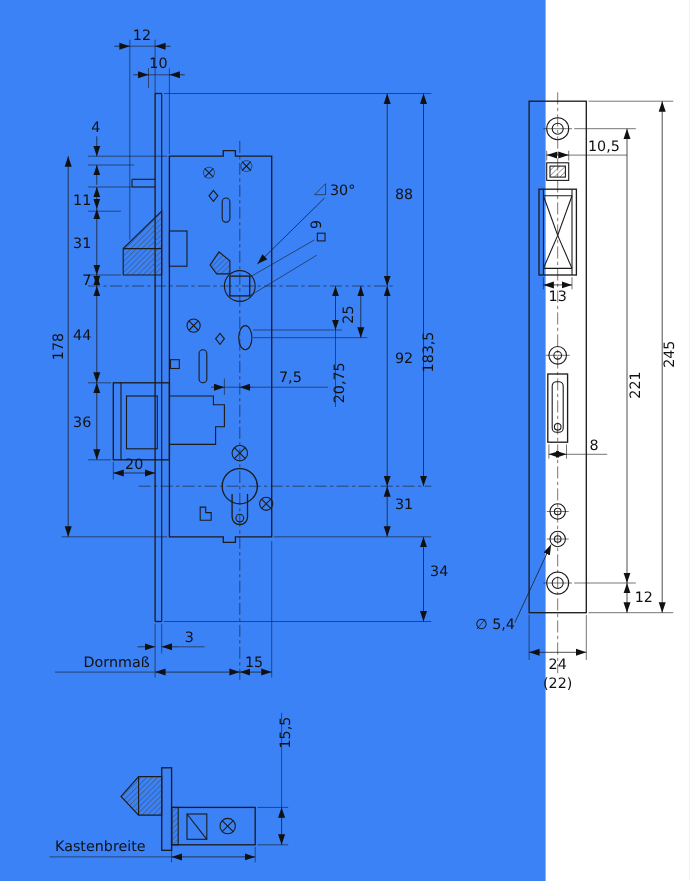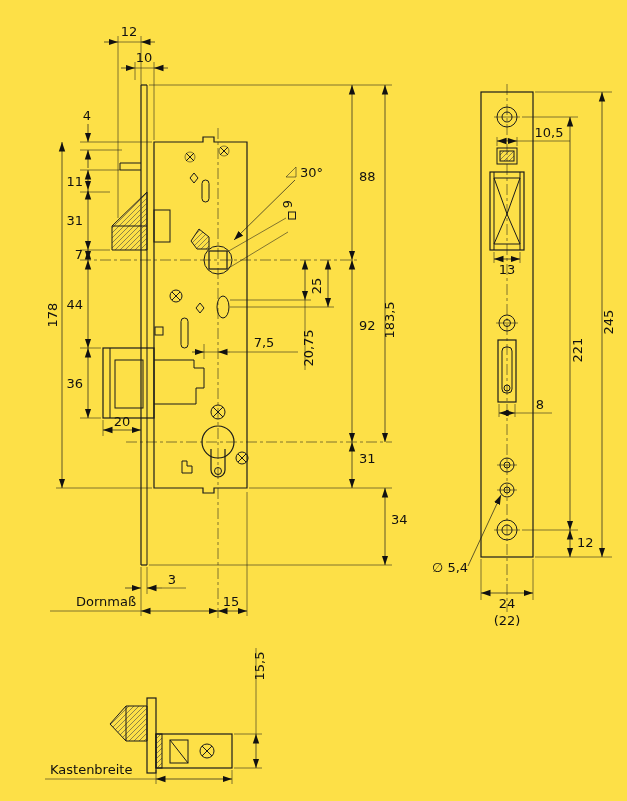--- a/index.html
+++ b/index.html
@@ -1,16 +1,16 @@
 <!DOCTYPE html>
 <html><head>
 <meta charset="utf-8">
 <style>
   html,body{margin:0;padding:0;background:#ffffff;}
-  #canvas{width:627px;height:801px;background:#fde047;position:relative;}
+  #canvas{width:496px;height:801px;background:#3b82f6;position:relative;}
   svg text{font-family:"DejaVu Sans","Liberation Sans",sans-serif;font-size:13px;fill:#111;}
   .ln{stroke:#1b1b1b;stroke-width:1.2;fill:none;stroke-linejoin:miter;}
   .ln2{stroke:#1b1b1b;stroke-width:1;fill:none;}
   .thin{stroke:#1b1b1b;stroke-width:0.55;fill:none;}
   .cl{stroke:#1b1b1b;stroke-width:0.55;fill:none;stroke-dasharray:11 3 3 3;}
   .dim{stroke:#1b1b1b;stroke-width:0.7;fill:none;}
   .hp{fill:url(#hatch);stroke:#1b1b1b;stroke-width:1;}
 </style>
 </head>
 <body>

